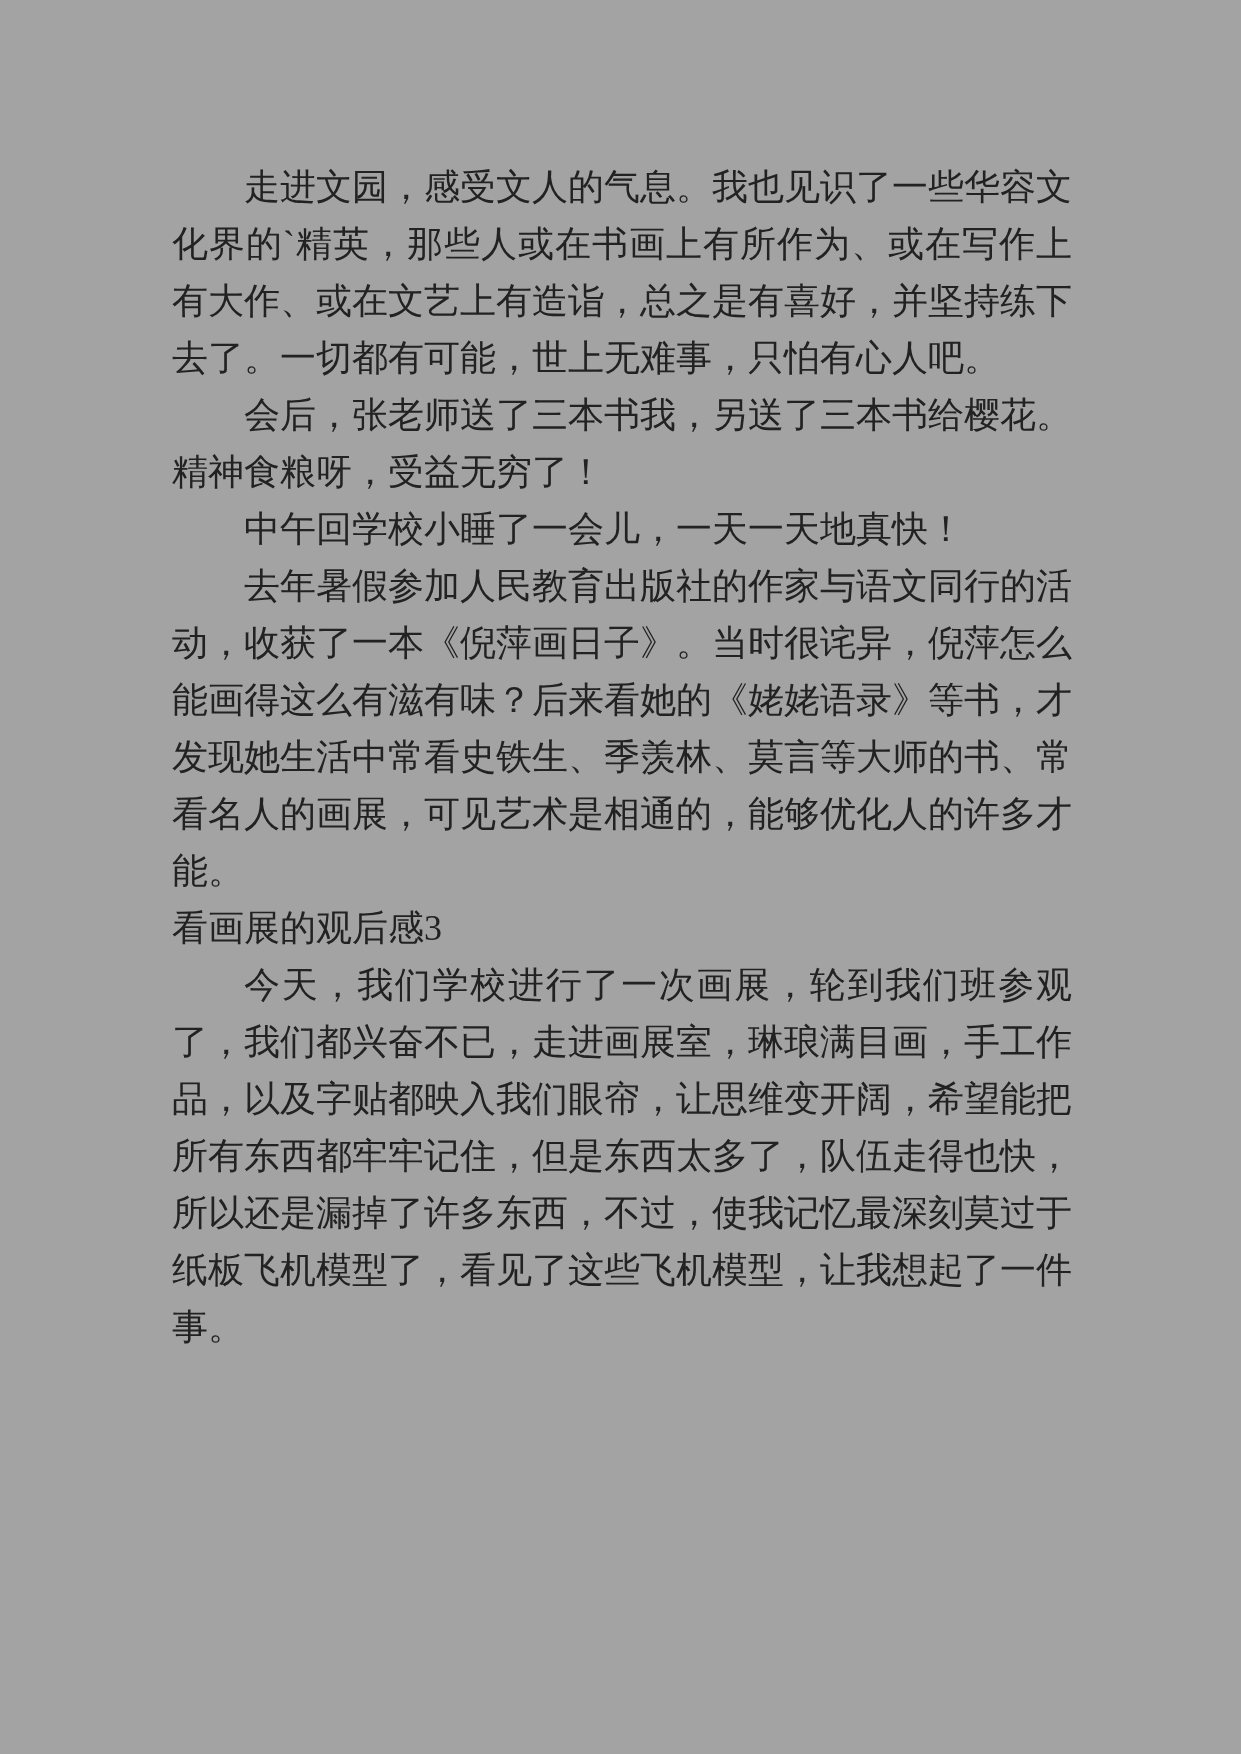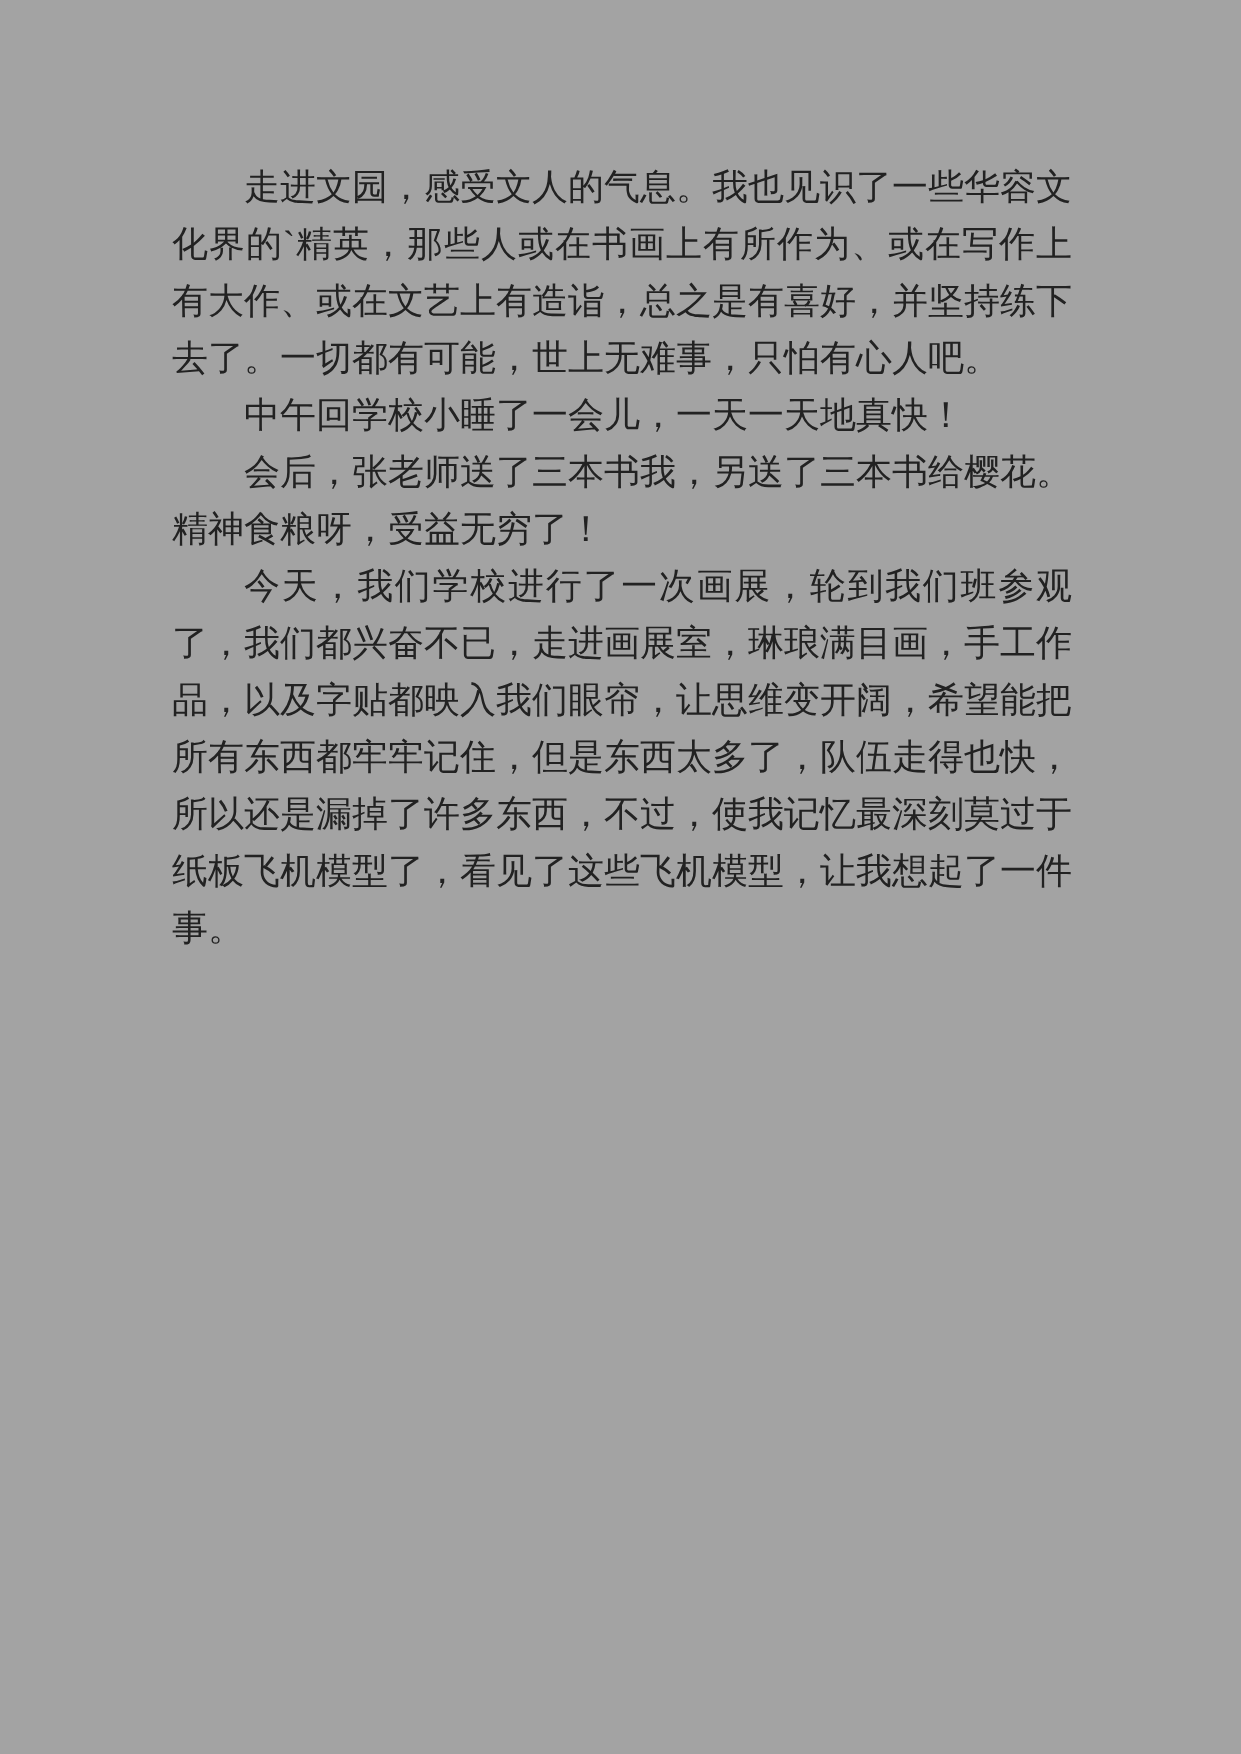--- a/index.html
+++ b/index.html
@@ -38,17 +38,19 @@
   .heading {
     text-indent: 0;
   }
 </style>
 </head>
 <body>
 
 <div class="page">
   <div class="doc">
     <p class="para">走进文园，感受文人的气息。我也见识了一些华容文化界的`精英，那些人或在书画上有所作为、或在写作上有大作、或在文艺上有造诣，总之是有喜好，并坚持练下去了。一切都有可能，世上无难事，只怕有心人吧。</p>
+    <p class="para">会后，张老师送了三本书我，另送了三本书给樱花。精神食粮呀，受益无穷了！</p>
     <p class="para">中午回学校小睡了一会儿，一天一天地真快！</p>
-    <p class="para">会后，张老师送了三本书我，另送了三本书给樱花。精神食粮呀，受益无穷了！</p>
+    <p class="para">去年暑假参加人民教育出版社的作家与语文同行的活动，收获了一本《倪萍画日子》。当时很诧异，倪萍怎么能画得这么有滋有味？后来看她的《姥姥语录》等书，才发现她生活中常看史铁生、季羡林、莫言等大师的书、常看名人的画展，可见艺术是相通的，能够优化人的许多才能。</p>
+    <p class="para heading">看画展的观后感3</p>
     <p class="para">今天，我们学校进行了一次画展，轮到我们班参观了，我们都兴奋不已，走进画展室，琳琅满目画，手工作品，以及字贴都映入我们眼帘，让思维变开阔，希望能把所有东西都牢牢记住，但是东西太多了，队伍走得也快，所以还是漏掉了许多东西，不过，使我记忆最深刻莫过于纸板飞机模型了，看见了这些飞机模型，让我想起了一件事。</p>
   </div>
 </div>
 
 </body></html>

